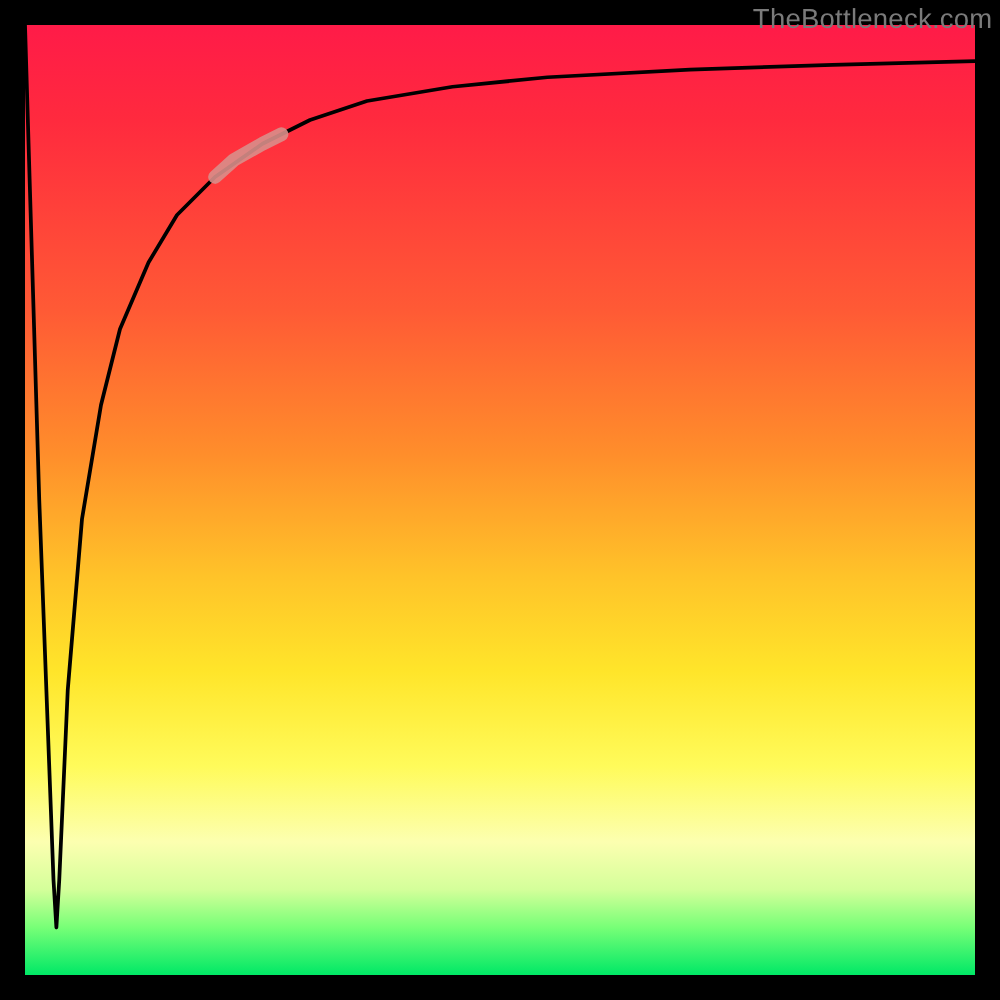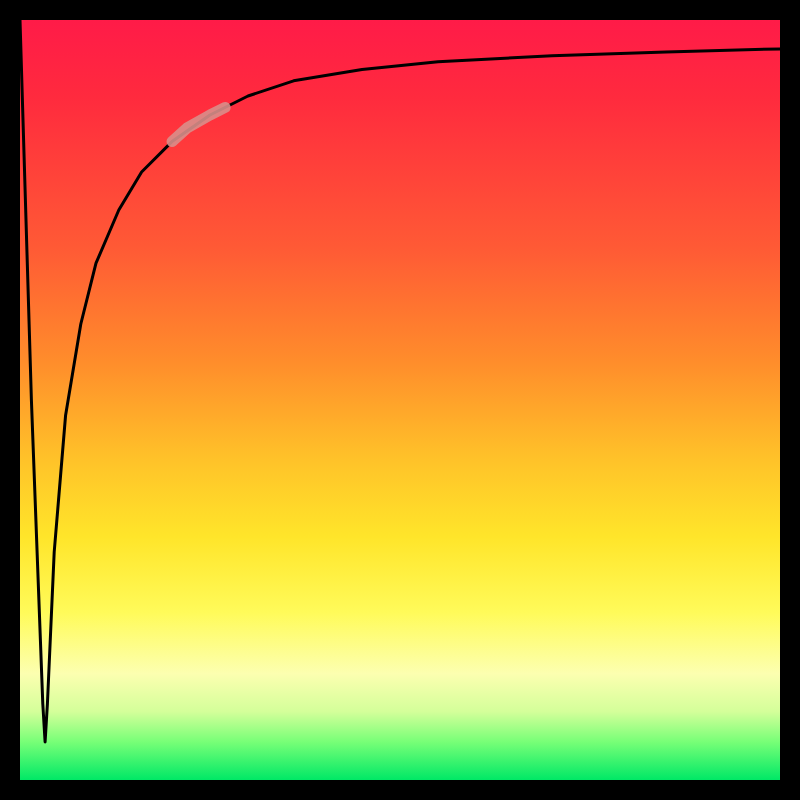--- a/index.html
+++ b/index.html
@@ -62,13 +62,14 @@
 <body>
 
 <div class="frame">
   <div class="plot-area"></div>
 
   <svg class="curve" viewBox="0 0 760 760" preserveAspectRatio="none">
     <path id="main-curve" fill="none" stroke="#000" stroke-width="3" stroke-linecap="round" stroke-linejoin="round" d="M0.0 0.0 L11.4 380.0 L22.8 684.0 L25.1 722.0 L27.4 684.0 L34.2 532.0 L45.6 395.2 L60.8 304.0 L76.0 243.2 L98.8 190.0 L121.6 152.0 L152.0 121.6 L190.0 95.0 L228.0 76.0 L273.6 60.8 L342.0 49.4 L418.0 41.8 L532.0 35.7 L646.0 31.9 L760.0 28.9"></path>
     <path id="highlight-curve" fill="none" stroke="#d98e8a" stroke-width="11" stroke-linecap="round" stroke-linejoin="round" opacity="0.9" d="M152.0 121.6 L167.2 107.9 L190.0 95.0 L205.2 87.4"></path>
   </svg>
 
+  <div class="watermark">TheBottleneck.com</div>
 </div>
 
 </body></html>

